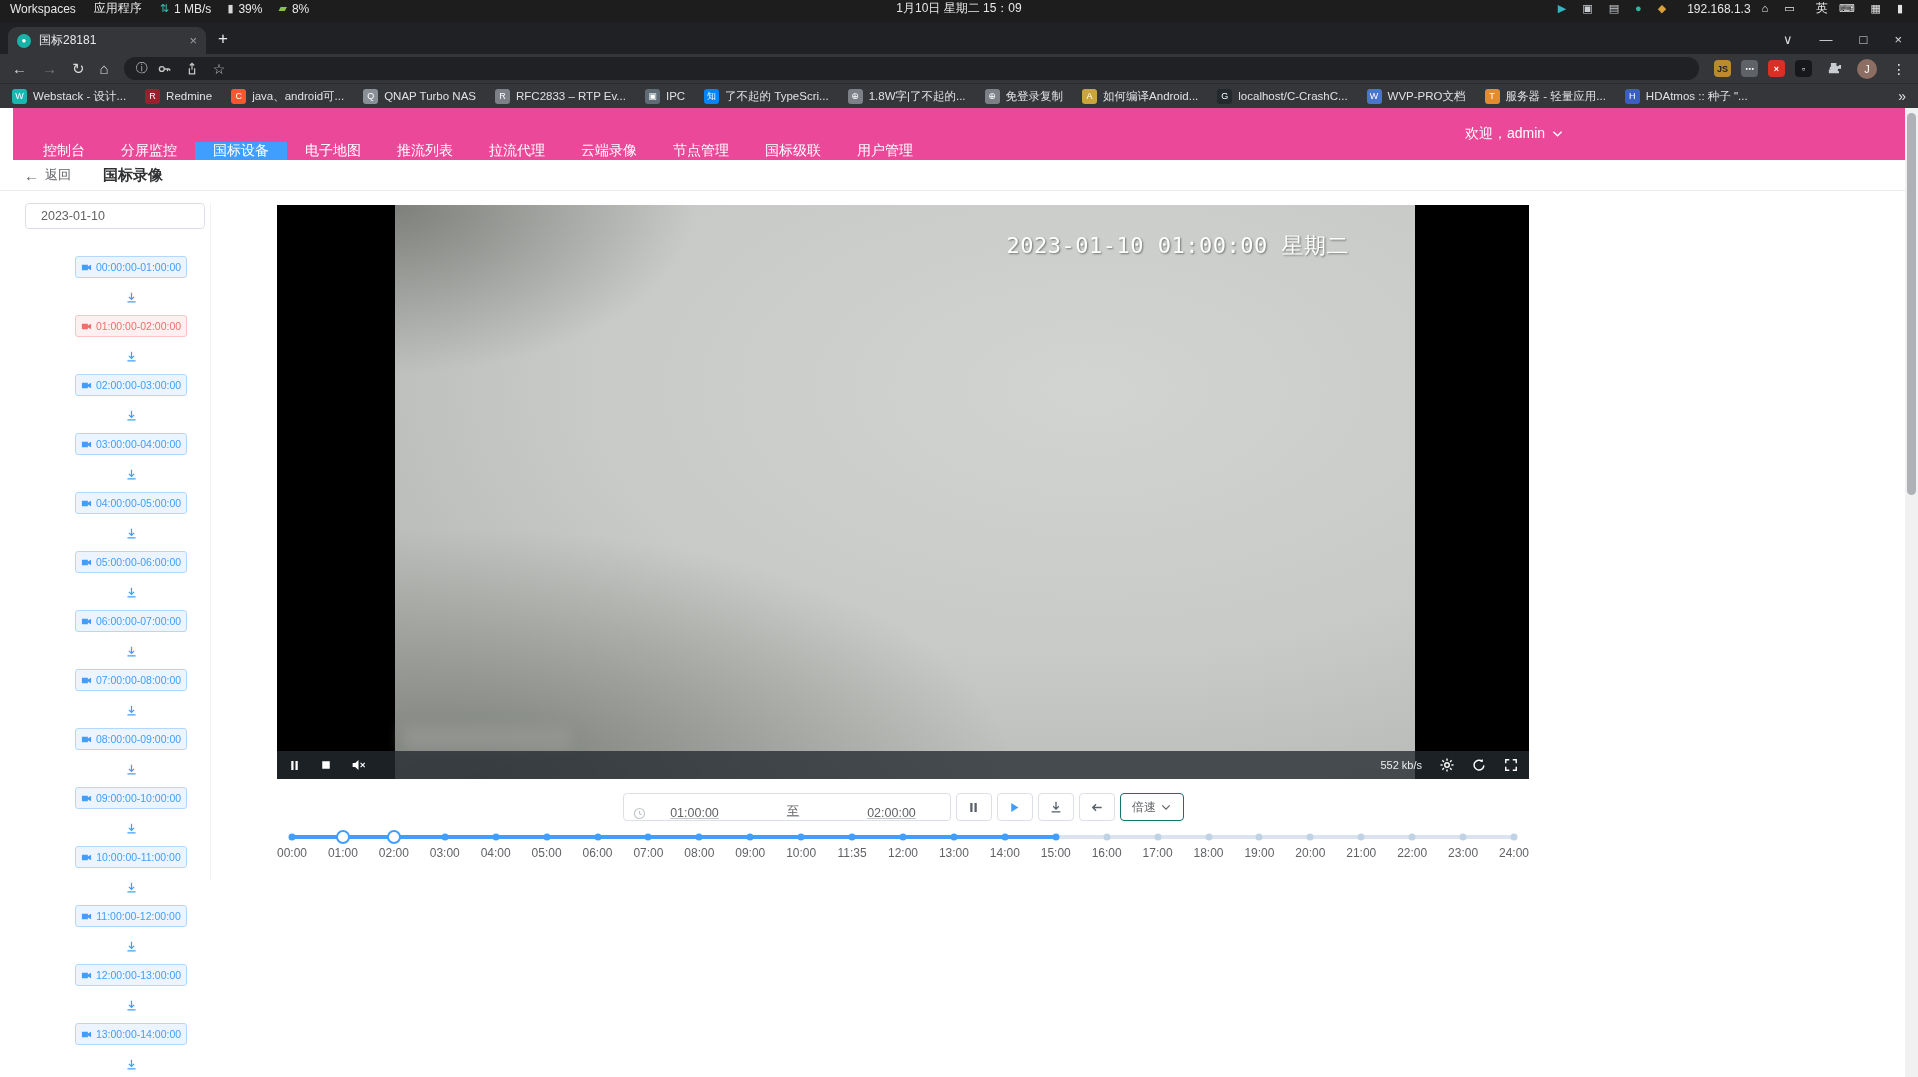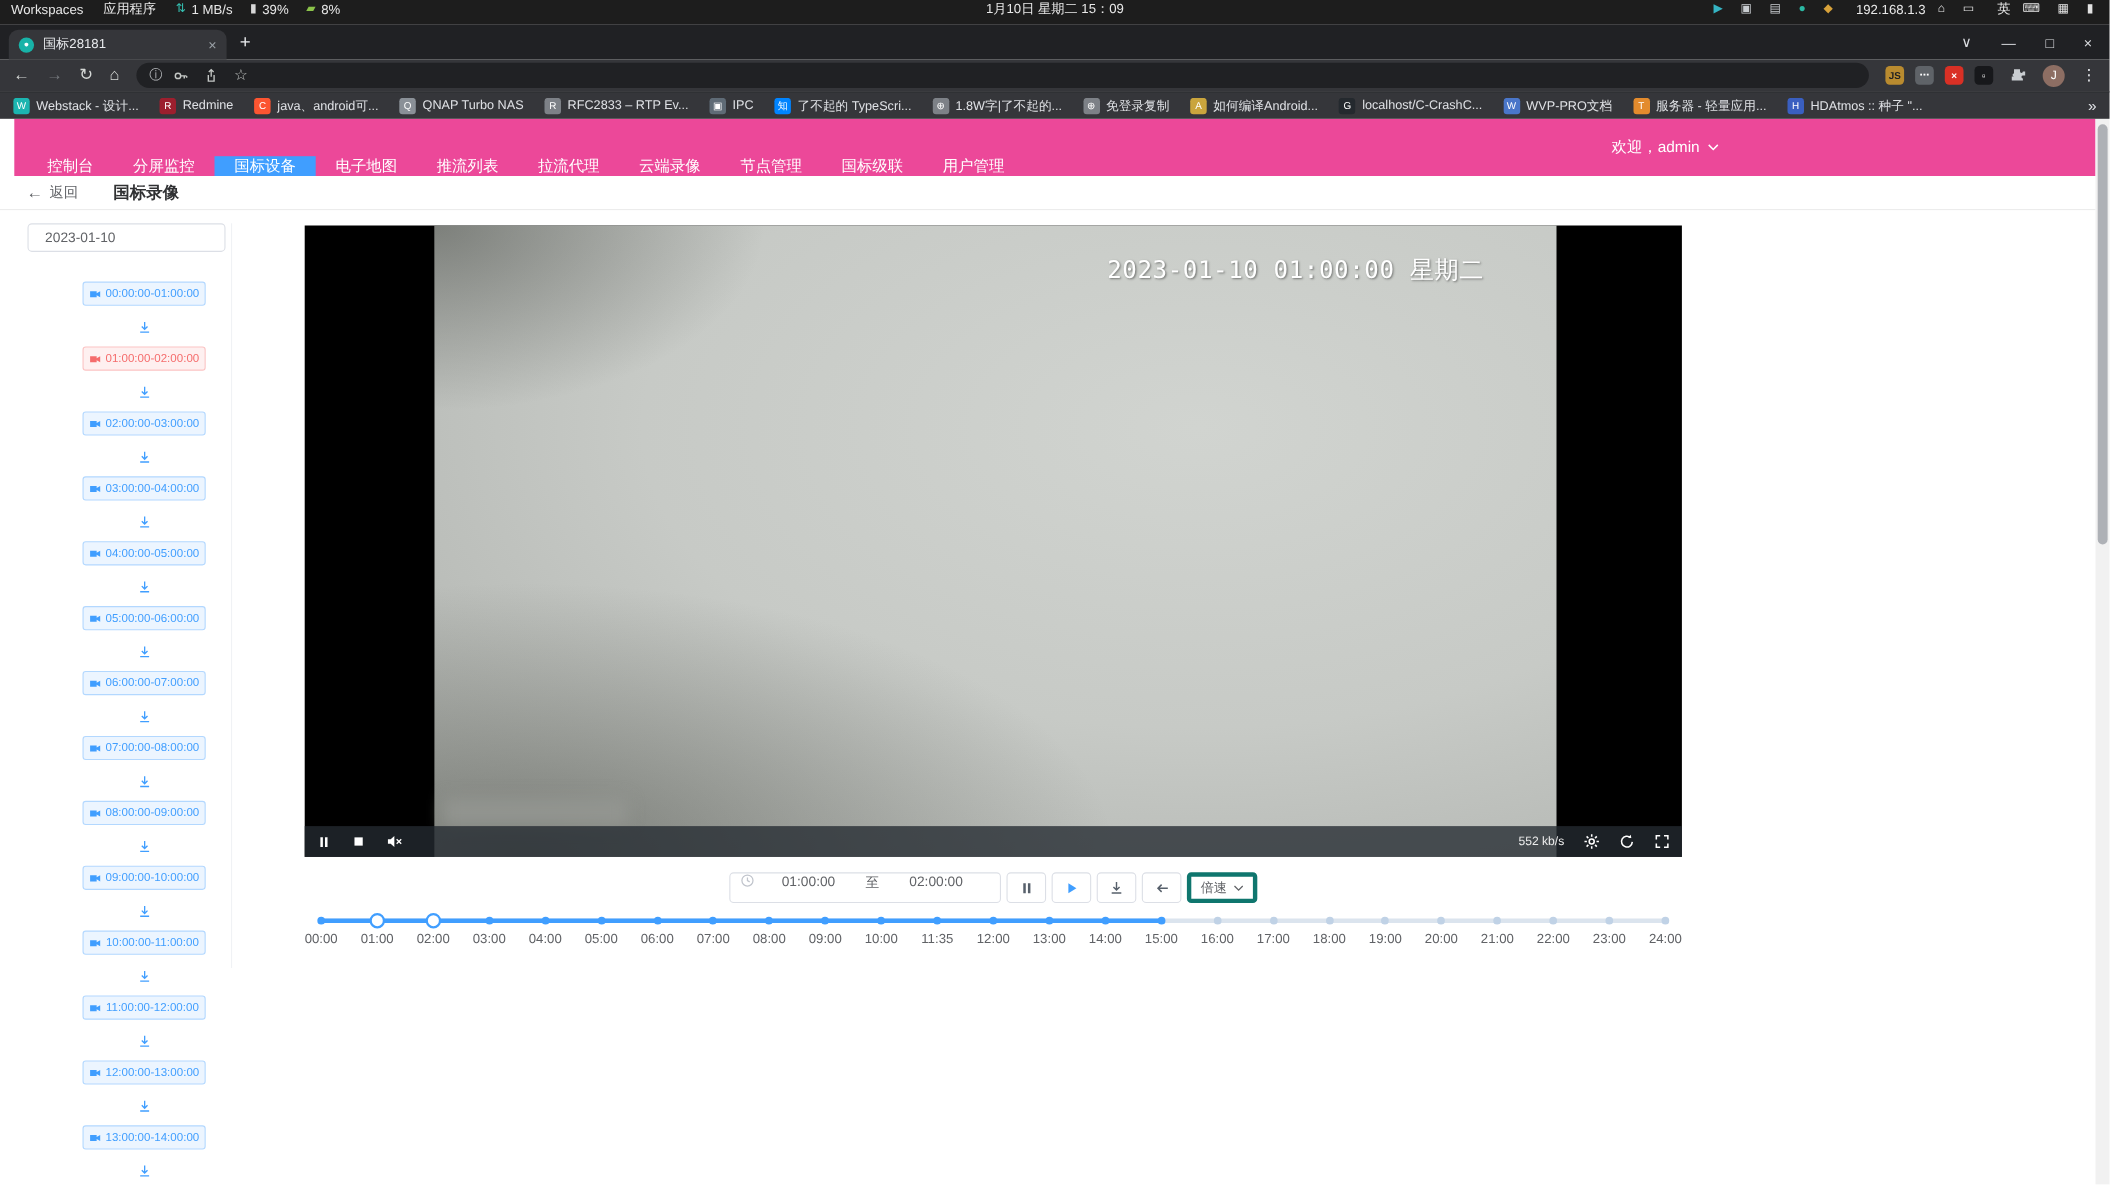--- a/index.html
+++ b/index.html
@@ -96,29 +96,29 @@
   .vbar { position:absolute; left:0; right:0; bottom:0; height:28px; background:rgba(36,42,49,.78);
           display:flex; align-items:center; padding:0 11px; color:#fff; }
   .vbar-left { display:flex; gap:19px; align-items:center; }
   .vbar-right { margin-left:auto; display:flex; gap:18px; align-items:center; }
   .bitrate { font-size:11px; color:#ececec; }
   .vicon { display:flex; color:#fff; cursor:pointer; }
 
   
   .pb-row { position:absolute; left:277px; top:793px; width:1252px; display:flex; justify-content:center;
             align-items:center; gap:5px; }
-  .time-picker { width:247px; height:28px; border:1px solid #dcdfe6; border-radius:4px; background:#fff;
-                 display:flex; align-items:flex-start; padding:0 9px; color:#c0c4cc; }
+  .time-picker { width:328px; height:28px; border:1px solid #dcdfe6; border-radius:4px; background:#fff;
+                 display:flex; align-items:flex-end; padding:0 9px; color:#c0c4cc;text-decoration:underline; }
   .tp-input { border:none; outline:none; width:98px; text-align:center; font-size:12.5px; color:#606266;
               font-family:inherit; background:transparent; }
   .tp-sep { color:#606266; font-size:12.5px; flex:1; text-align:center; }
   .pb-btn { width:36px; height:28px; border:1px solid #dcdfe6; border-radius:4px; background:#fff;
             display:flex; align-items:center; justify-content:center; color:#57606b; cursor:pointer; }
   .pb-btn.play { color:#409eff; }
-  .speed-btn { width:64px; height:28px; border:4px solid #0f766e; border-radius:4px; background:#fff;
+  .speed-btn { width:64px; height:28px; border:1px solid #0f766e; border-radius:4px; background:#fff;
                display:flex; align-items:center; justify-content:center; gap:5px; font-size:12px;
                color:#606266; cursor:pointer; }
 
   
   .timeline { position:absolute; left:292px; top:827px; width:1222px; height:44px; }
   .tl-track { position:absolute; left:0; right:0; top:8px; height:4px; background:#dbe4ee; border-radius:2px; }
   .tl-fill { position:absolute; left:0; top:0; height:4px; background:#409eff; border-radius:2px; }
   .tl-dot { position:absolute; top:50%; width:7px; height:7px; border-radius:50%; background:#c0d2e6;
             transform:translate(-50%,-50%); }
   .tl-dot.on { background:#409eff; }

